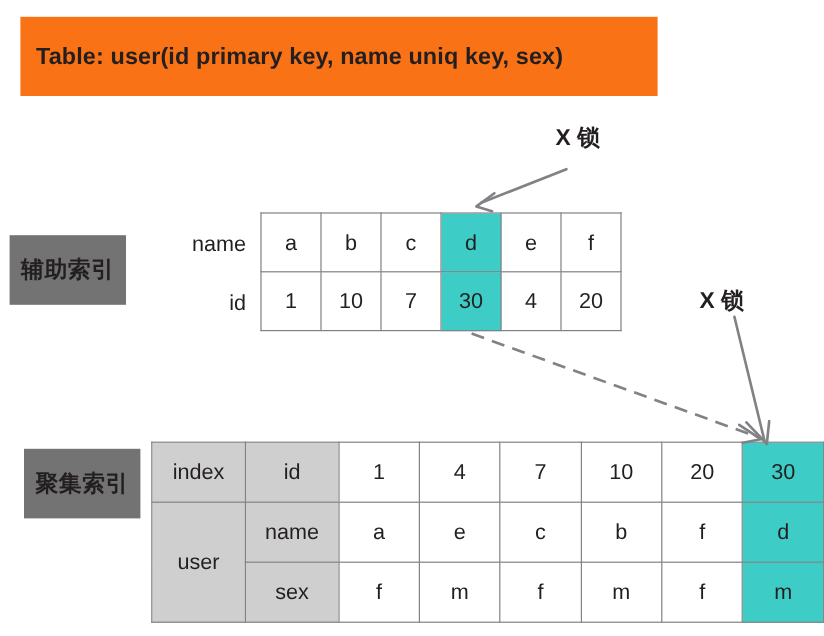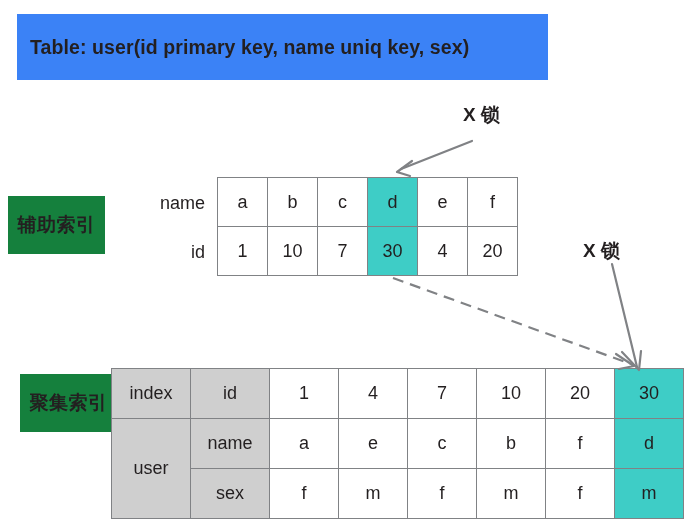--- a/index.html
+++ b/index.html
@@ -16,37 +16,37 @@
     overflow: hidden;
   }
 
   
   #title-banner {
     position: absolute;
     left: 17px;
     top: 14px;
     width: 531px;
     height: 66px;
-    background: #3b82f6;
+    background: #f97316;
     display: flex;
     align-items: center;
   }
   #title-banner .title-text {
     font-size: 19.5px;
     font-weight: 700;
     color: #231f20;
     padding-left: 13px;
     letter-spacing: 0.1px;
     white-space: nowrap;
   }
 
   
   .side-label {
     position: absolute;
-    background: #15803d;
+    background: #737373;
     display: flex;
     align-items: center;
     justify-content: center;
     font-size: 19px;
     font-weight: 700;
     color: #231f20;
     letter-spacing: 0.5px;
   }
   #label-secondary {
     left: 8px;
@@ -88,21 +88,21 @@
     font-size: 18px;
     background: #ffffff;
     color: #231f20;
     padding: 0;
   }
   #secondary-table td.hl { background: #3ecdc6; }
 
   
   #clustered-table {
     position: absolute;
-    left: 111px;
+    left: 126px;
     top: 368px;
     border-collapse: collapse;
     padding-left: 25px;
   }
   #clustered-table td {
     border: 1px solid #808285;
     text-align: center;
     vertical-align: middle;
     font-size: 18px;
     background: #ffffff;

